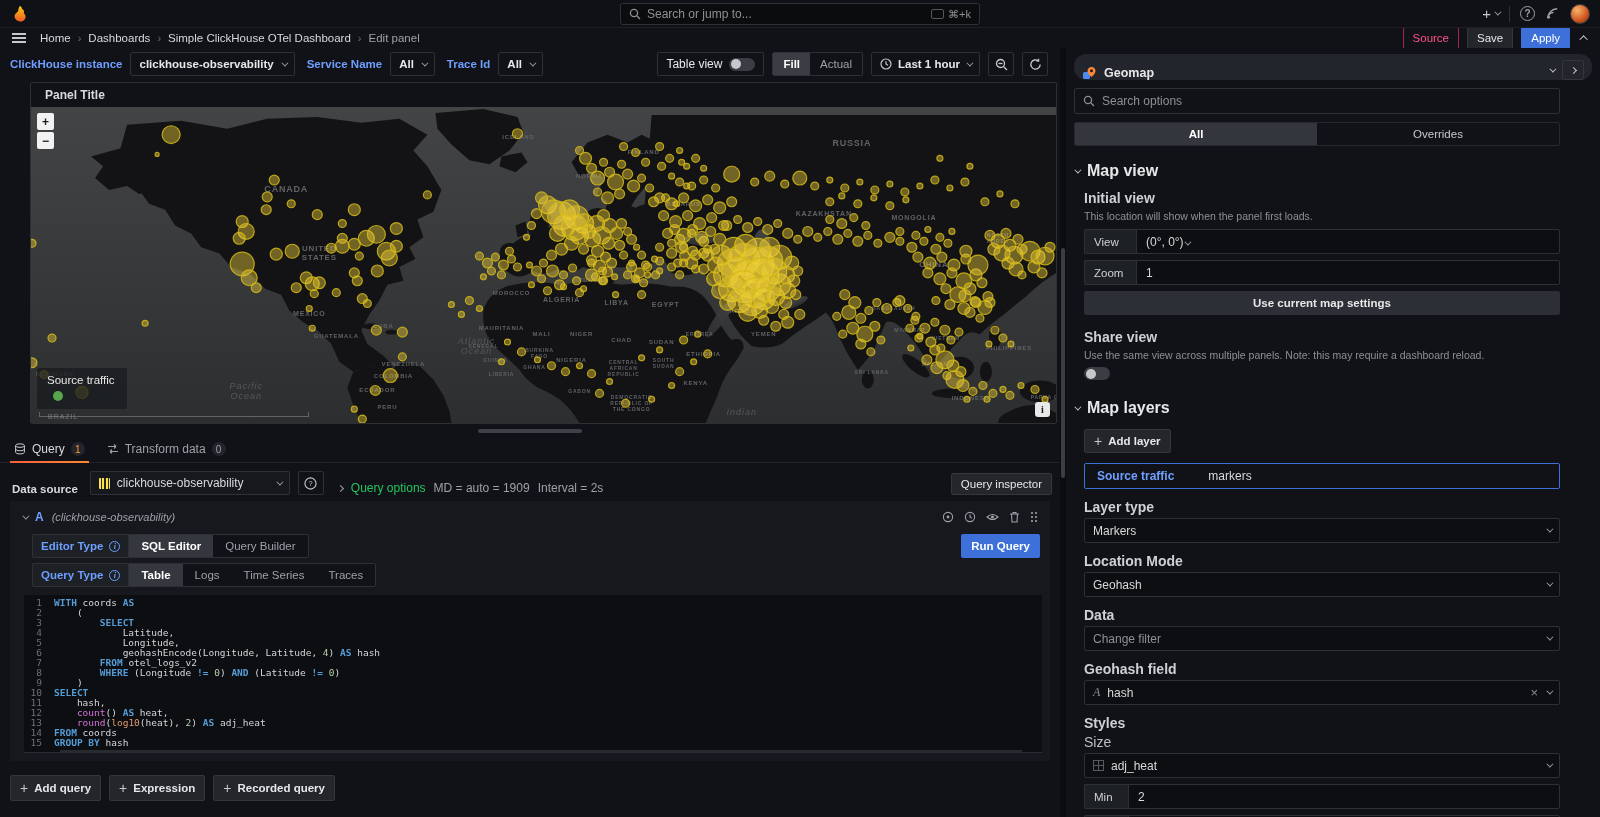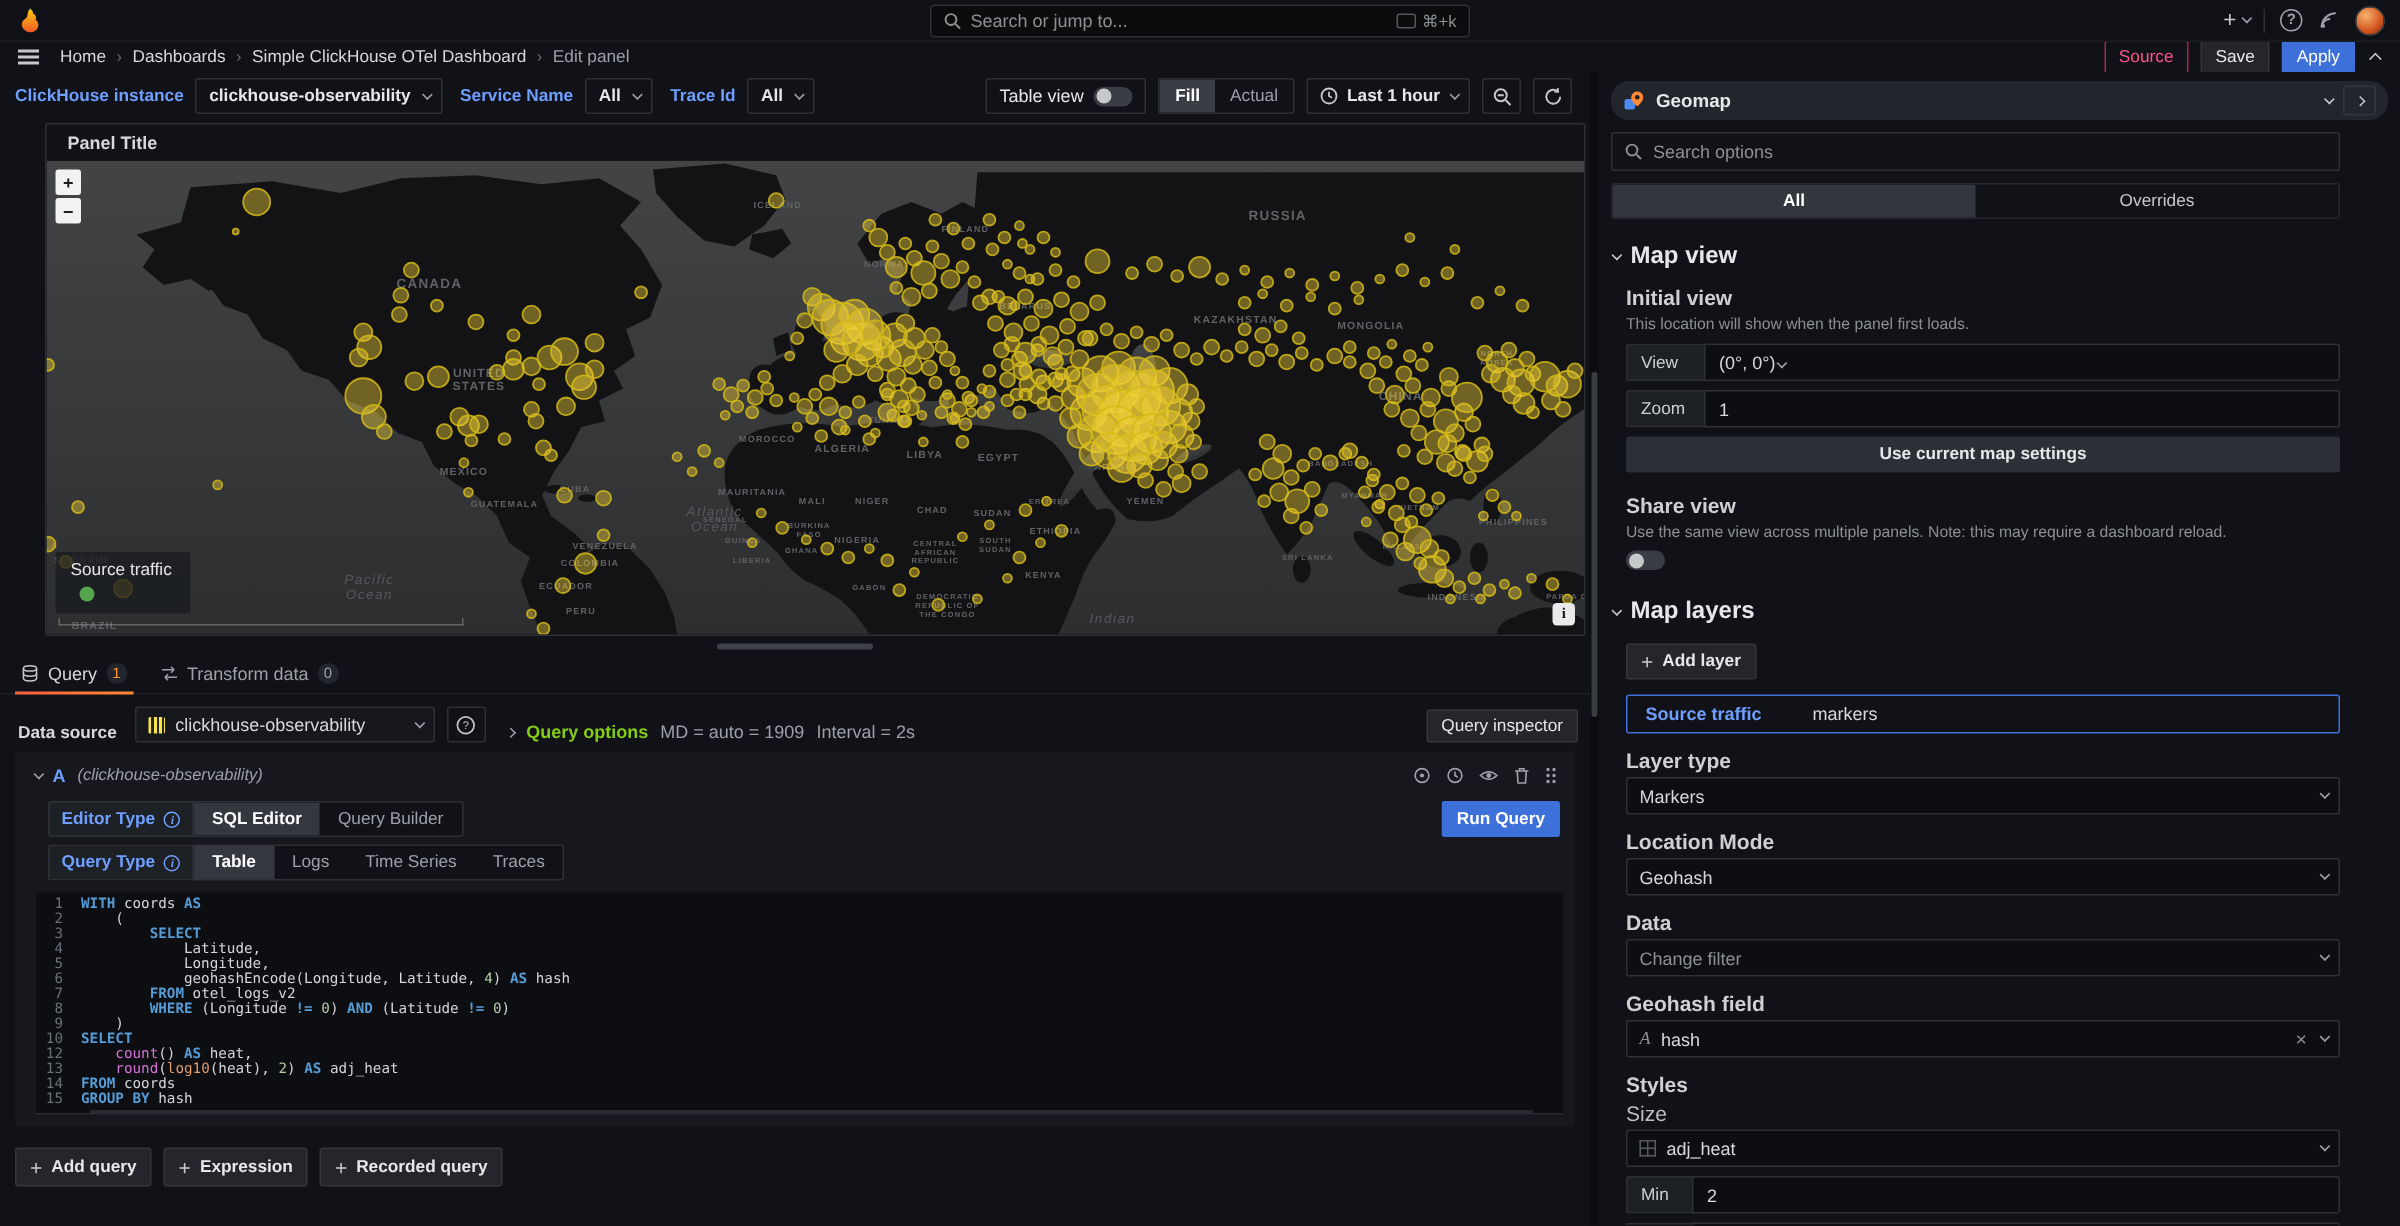--- a/index.html
+++ b/index.html
@@ -88,21 +88,21 @@
   .badge { min-width:14px; height:14px; border-radius:8px; background:#22252b; display:flex; align-items:center; justify-content:center; padding:0 4px; font-size:10px; }
   .badge.orange { color:#ff9830; }
   .badge.gray { color:#9da0a6; }
 
   
   .dsrow { height:30px; display:flex; align-items:flex-end; gap:8px; padding:0 8px; margin-top:2px; }
   .dslabel { font-weight:bold; color:#d8d9da; font-size:11.5px; padding:0 4px; }
   .dsselect { width:200px; height:24px; background:#16181d; border:1px solid #2e3036; border-radius:2px; display:flex; align-items:center; gap:7px; padding:0 8px; cursor:pointer; }
   .chlogo { width:11px; height:11px; background:repeating-linear-gradient(90deg,#f9e44a 0 2px,#23252a 2px 3.5px); border-radius:1px; }
   .qoptrow { display:flex; align-items:center; gap:8px; color:#9da0a6; margin-left:6px; }
-  .qopt { color:#84cc16; font-weight:bold; cursor:pointer; }
+  .qopt { color:#22c55e; font-weight:normal; cursor:pointer; }
   .inspector { margin-left:auto; }
 
   
   .querycard { margin:6px 10px 0 10px; background:#16181d; border-radius:2px; padding:4px 8px 8px 8px; }
   .qhead { height:24px; display:flex; align-items:center; gap:8px; padding:0 4px; }
   .qref { color:#6e9fff; font-weight:bold; }
   .qhint { color:#9da0a6; font-style:italic; font-size:11px; }
   .qicons { margin-left:auto; display:flex; align-items:center; gap:10px; color:#9da0a6; }
   .editrow { display:flex; align-items:center; gap:0; margin:5px 0 0 14px; }
   .lblbox { height:24px; background:#1d2025; border:1px solid #2e3036; border-right:none; border-radius:2px 0 0 2px; display:flex; align-items:center; gap:6px; padding:0 8px; color:#6e9fff; font-weight:bold; font-size:11.5px; }
@@ -118,21 +118,21 @@
   .cline { display:flex; font-family:"DejaVu Sans Mono", monospace; font-size:9.5px; line-height:10px; height:10px; white-space:pre; }
   .cnum { width:30px; text-align:right; padding-right:12px; color:#6b7077; flex:none; }
   .hscroll { position:absolute; bottom:0; left:36px; right:20px; height:2px; background:#3a3d42; opacity:.6; }
 
   .footerrow { display:flex; gap:8px; margin:14px 0 0 10px; }
   .btn.tall { height:26px; font-weight:bold; gap:6px; }
   .plus2 { font-size:14px; font-weight:normal; color:#c7c8ca; }
 
   
   .sidebar { width:534px; background:#111217; padding:6px 8px 0 8px; overflow:hidden; }
-  .sb-header { height:26px; background:#22252b; border-radius:12px; display:flex; align-items:center; gap:8px; padding:0 8px; }
+  .sb-header { height:26px; background:#22252b; border-radius:12px; display:flex; align-items:flex-end; gap:8px; padding:0 8px; }
   .sb-title { font-weight:bold; font-size:12.5px; color:#e6e7e8; }
   .sb-hbtns { margin-left:auto; display:flex; align-items:center; gap:8px; }
   .sqbtn { width:22px; height:20px; border:1px solid #34363c; border-radius:2px; display:flex; align-items:center; justify-content:center; }
   .sb-search { margin-top:8px; height:26px; border:1px solid #2e3036; border-radius:2px; background:#111217; display:flex; align-items:center; gap:7px; padding:0 8px; width:486px; }
   .sb-search input { flex:1; background:transparent; border:none; outline:none; color:#c7c8ca; font-family:inherit; font-size:12px; }
   .sb-search input::placeholder { color:#8d9093; }
   .sb-tabs { margin-top:8px; width:486px; height:24px; display:flex; border:1px solid #26282e; border-radius:2px; overflow:hidden; }
   .sb-tab { flex:1; display:flex; align-items:center; justify-content:center; color:#c7c8ca; cursor:pointer; font-size:11.5px; }
   .sb-tab.sel { background:#33363c; color:#fff; font-weight:bold; }
   .section { margin-top:16px; }
@@ -954,20 +954,21 @@
         <div class="cline"><span class="cnum">1</span><span><span style="color: rgb(86, 156, 214); font-weight: bold;">WITH</span><span style="color: rgb(213, 214, 216);"> coords </span><span style="color: rgb(86, 156, 214); font-weight: bold;">AS</span></span></div>
           <div class="cline"><span class="cnum">2</span><span><span style="color: rgb(213, 214, 216);">    (</span></span></div>
           <div class="cline"><span class="cnum">3</span><span><span style="color: rgb(213, 214, 216);">        </span><span style="color: rgb(86, 156, 214); font-weight: bold;">SELECT</span></span></div>
           <div class="cline"><span class="cnum">4</span><span><span style="color: rgb(213, 214, 216);">            Latitude,</span></span></div>
           <div class="cline"><span class="cnum">5</span><span><span style="color: rgb(213, 214, 216);">            Longitude,</span></span></div>
           <div class="cline"><span class="cnum">6</span><span><span style="color: rgb(213, 214, 216);">            geohashEncode(Longitude, Latitude, </span><span style="color: rgb(181, 206, 168);">4</span><span style="color: rgb(213, 214, 216);">) </span><span style="color: rgb(86, 156, 214); font-weight: bold;">AS</span><span style="color: rgb(213, 214, 216);"> hash</span></span></div>
           <div class="cline"><span class="cnum">7</span><span><span style="color: rgb(213, 214, 216);">        </span><span style="color: rgb(86, 156, 214); font-weight: bold;">FROM</span><span style="color: rgb(213, 214, 216);"> otel_logs_v2</span></span></div>
           <div class="cline"><span class="cnum">8</span><span><span style="color: rgb(213, 214, 216);">        </span><span style="color: rgb(86, 156, 214); font-weight: bold;">WHERE</span><span style="color: rgb(213, 214, 216);"> (Longitude </span><span style="color: rgb(86, 156, 214); font-weight: bold;">!=</span><span style="color: rgb(213, 214, 216);"> </span><span style="color: rgb(181, 206, 168);">0</span><span style="color: rgb(213, 214, 216);">) </span><span style="color: rgb(86, 156, 214); font-weight: bold;">AND</span><span style="color: rgb(213, 214, 216);"> (Latitude </span><span style="color: rgb(86, 156, 214); font-weight: bold;">!=</span><span style="color: rgb(213, 214, 216);"> </span><span style="color: rgb(181, 206, 168);">0</span><span style="color: rgb(213, 214, 216);">)</span></span></div>
           <div class="cline"><span class="cnum">9</span><span><span style="color: rgb(213, 214, 216);">    )</span></span></div>
           <div class="cline"><span class="cnum">10</span><span><span style="color: rgb(86, 156, 214); font-weight: bold;">SELECT</span></span></div>
+          <div class="cline"><span class="cnum">11</span><span><span style="color: rgb(213, 214, 216);">    hash,</span></span></div>
           <div class="cline"><span class="cnum">12</span><span><span style="color: rgb(213, 214, 216);">    </span><span style="color: rgb(214, 112, 214);">count</span><span style="color: rgb(213, 214, 216);">() </span><span style="color: rgb(86, 156, 214); font-weight: bold;">AS</span><span style="color: rgb(213, 214, 216);"> heat,</span></span></div>
           <div class="cline"><span class="cnum">13</span><span><span style="color: rgb(213, 214, 216);">    </span><span style="color: rgb(214, 112, 214);">round</span><span style="color: rgb(213, 214, 216);">(</span><span style="color: rgb(224, 154, 108);">log10</span><span style="color: rgb(213, 214, 216);">(heat), </span><span style="color: rgb(181, 206, 168);">2</span><span style="color: rgb(213, 214, 216);">) </span><span style="color: rgb(86, 156, 214); font-weight: bold;">AS</span><span style="color: rgb(213, 214, 216);"> adj_heat</span></span></div>
           <div class="cline"><span class="cnum">14</span><span><span style="color: rgb(86, 156, 214); font-weight: bold;">FROM</span><span style="color: rgb(213, 214, 216);"> coords</span></span></div>
           <div class="cline"><span class="cnum">15</span><span><span style="color: rgb(86, 156, 214); font-weight: bold;">GROUP BY</span><span style="color: rgb(213, 214, 216);"> hash</span></span></div>
           <div class="hscroll"></div>
       </div>
     </div>
 
     <div class="footerrow">
       <span class="btn secondary tall">

